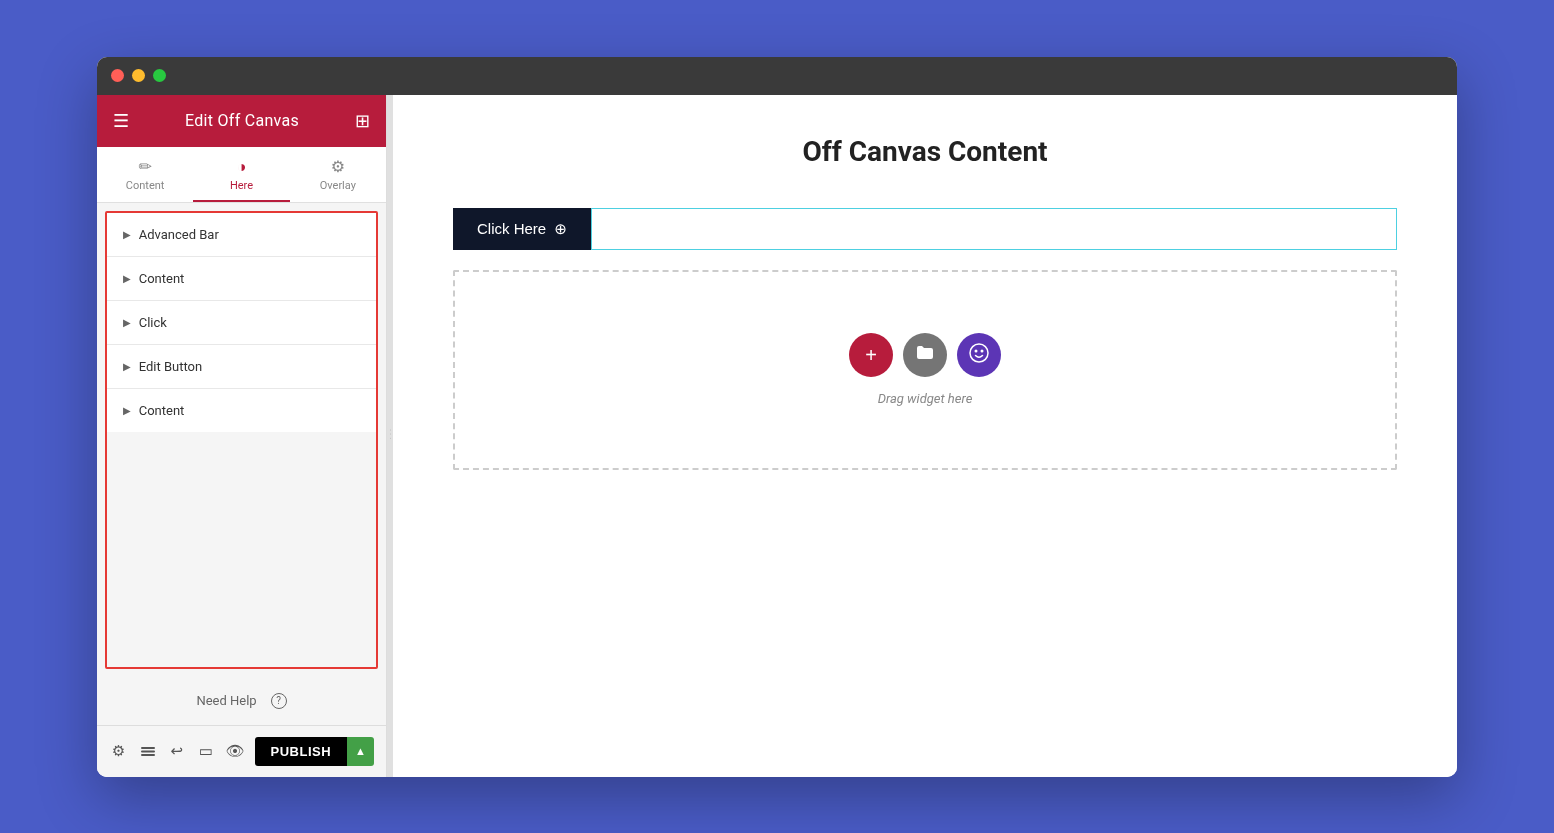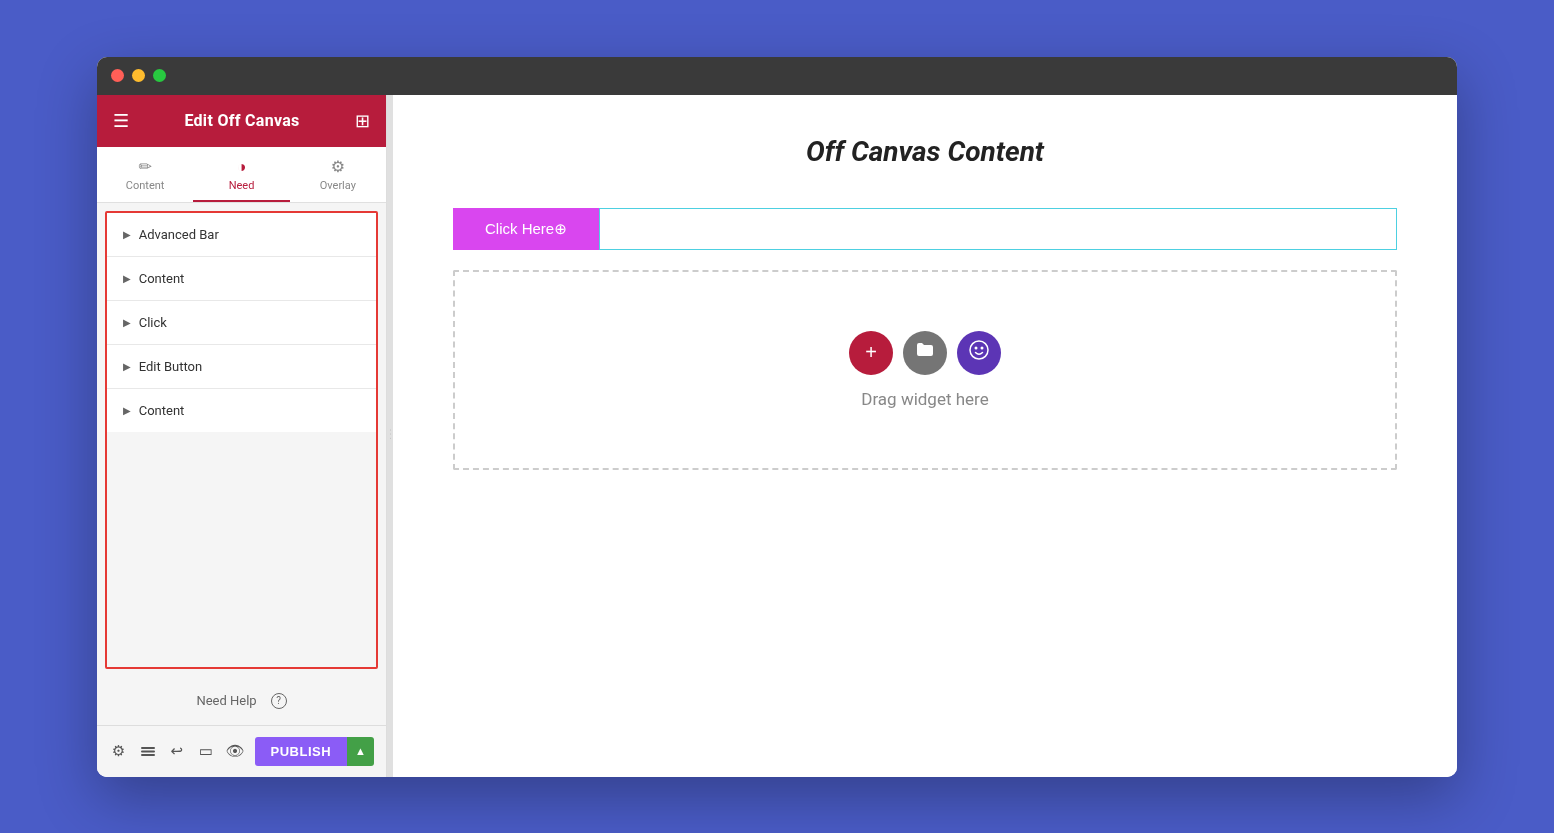--- a/index.html
+++ b/index.html
@@ -68,21 +68,21 @@
       display: flex;
       align-items: center;
       justify-content: space-between;
       padding: 0 16px;
       height: 52px;
       flex-shrink: 0;
     }
 
     .sidebar-header-title {
       font-size: 16px;
-      font-weight: 700;
+      font-weight: 400;
       letter-spacing: 0.3px;
     }
 
     .hamburger-icon, .grid-icon {
       cursor: pointer;
       font-size: 18px;
       color: #fff;
     }
 
     
@@ -185,21 +185,21 @@
       display: flex;
       align-items: center;
       justify-content: center;
       cursor: pointer;
       color: #555;
       font-size: 15px;
       border-radius: 3px;
     }
 
     .publish-btn {
-      background: #8b5cf6;
+      background: #000000;
       color: #fff;
       border: none;
       padding: 7px 16px;
       border-radius: 3px 0 0 3px;
       font-size: 13px;
       font-weight: 600;
       cursor: pointer;
       letter-spacing: 0.5px;
     }
 
@@ -228,40 +228,39 @@
       padding: 40px 60px;
       position: relative;
     }
 
     .canvas-title {
       font-size: 28px;
       font-weight: 700;
       color: #222;
       text-align: center;
       margin-bottom: 40px;
-      font-style: italic;
     }
 
     
     .click-here-section {
       display: flex;
       align-items: stretch;
       margin-bottom: 20px;
     }
 
     .click-here-btn {
-      background: #d946ef;
+      background: #0f172a;
       color: #fff;
       border: none;
-      padding: 12px 32px;
+      padding: 12px 24px;
       font-size: 15px;
       cursor: pointer;
       display: flex;
       align-items: center;
-      gap: 0;
+      gap: 8px;
       white-space: nowrap;
       border-radius: 0;
     }
 
     .click-here-divider {
       flex: 1;
       border: 1.5px solid #4dd0e1;
       background: transparent;
     }
 
@@ -294,22 +293,23 @@
       justify-content: center;
       font-size: 20px;
       color: #fff;
     }
 
     .widget-btn.add { background: #b71c3c; }
     .widget-btn.folder { background: #757575; }
     .widget-btn.smiley { background: #5c35b5; }
 
     .drag-text {
-      font-size: 17px;
+      font-size: 13px;
       color: #888;
+      font-style: italic;
     }
 
     
     .resize-handle {
       width: 6px;
       background: #e0e0e0;
       cursor: ew-resize;
       display: flex;
       align-items: center;
       justify-content: center;
@@ -345,21 +345,21 @@
         <span class="grid-icon">⊞</span>
       </div>
 
       <div class="sidebar-tabs">
         <div class="tab-item">
           <span class="tab-icon">✏</span>
           <span>Content</span>
         </div>
         <div class="tab-item active">
           <span class="tab-icon">◑</span>
-          <span>Need</span>
+          <span>Here</span>
         </div>
         <div class="tab-item">
           <span class="tab-icon">⚙</span>
           <span>Overlay</span>
         </div>
       </div>
 
       <div class="sections-list">
         <div class="section-item">
           <span class="chevron-icon">▶</span>

